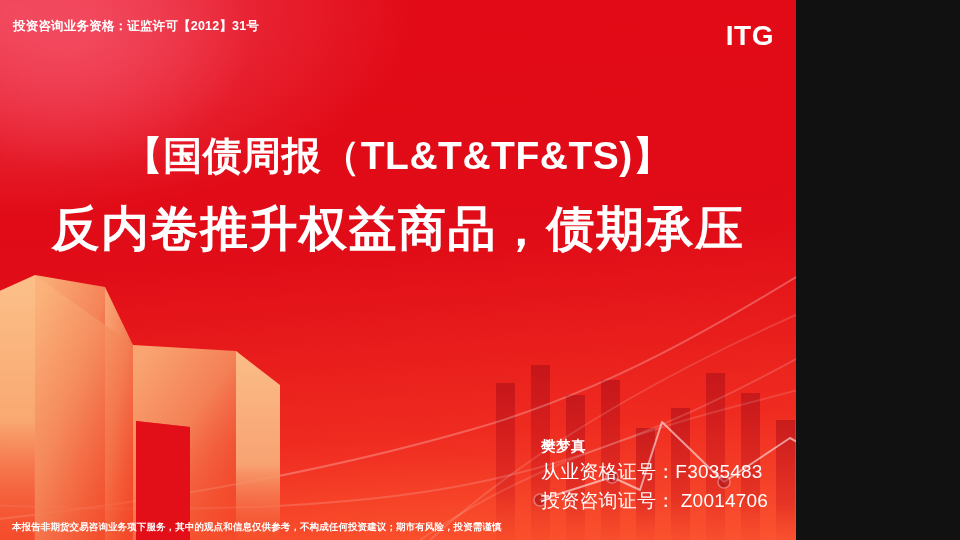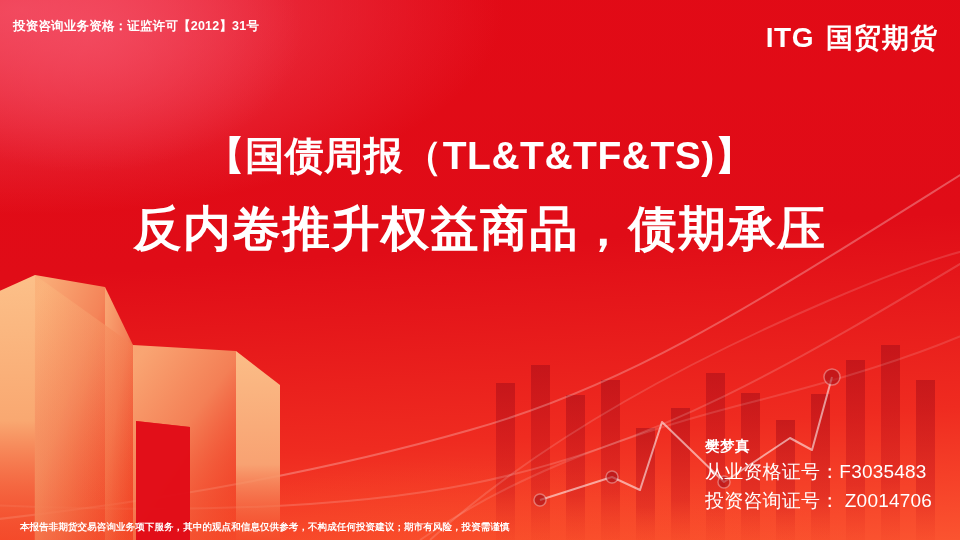--- a/index.html
+++ b/index.html
@@ -2,21 +2,21 @@
 <html><head>
 <meta charset="utf-8">
 <style>
   html, body {
     margin: 0;
     padding: 0;
     background: #111;
   }
   #slide {
     position: relative;
-    width: 960px;
+    width: 796px;
     height: 540px;
     overflow: hidden;
     font-family: "Liberation Sans", "DejaVu Sans", sans-serif;
     background: #be185d;
   }
 
   
   .bg-base {
     position: absolute;
     inset: 0;
@@ -134,21 +134,21 @@
   .footer-bar {
     position: absolute;
     left: 0;
     right: 0;
     bottom: 0;
     height: 26px;
     display: flex;
     align-items: center;
   }
   .footer-text {
-    padding-left: 20px;
+    padding-left: 12px;
     font-size: 9.5px;
     font-weight: 700;
     color: #ffffff;
     letter-spacing: .1px;
     white-space: nowrap;
   }
 </style>
 </head>
 <body>
 
@@ -237,21 +237,20 @@
     <polygon points="236,351 280,385 280,540 236,540" fill="url(#bldFaceRight)"></polygon>
 
     <polygon points="136,421 190,427 190,540 136,540" fill="#e41018" opacity="0.92"></polygon>
     <polygon points="190,427 190,540 136,540 136,421" fill="#e00c18" opacity="0.75"></polygon>
   </svg>
 
   <div class="header-note">投资咨询业务资格：证监许可【2012】31号</div>
 
   <div class="logo">
     <span class="logo-itg">ITG</span>
-    <span class="logo-cn">国贸期货</span>
   </div>
 
   <div class="title-wrap">
     <div class="title-main">【国债周报（TL&amp;T&amp;TF&amp;TS)】</div>
     <div class="title-sub">反内卷推升权益商品，债期承压</div>
   </div>
 
   <div class="author-block">
     <div class="author-name">樊梦真</div>
     <div class="author-line">从业资格证号：F3035483</div>

